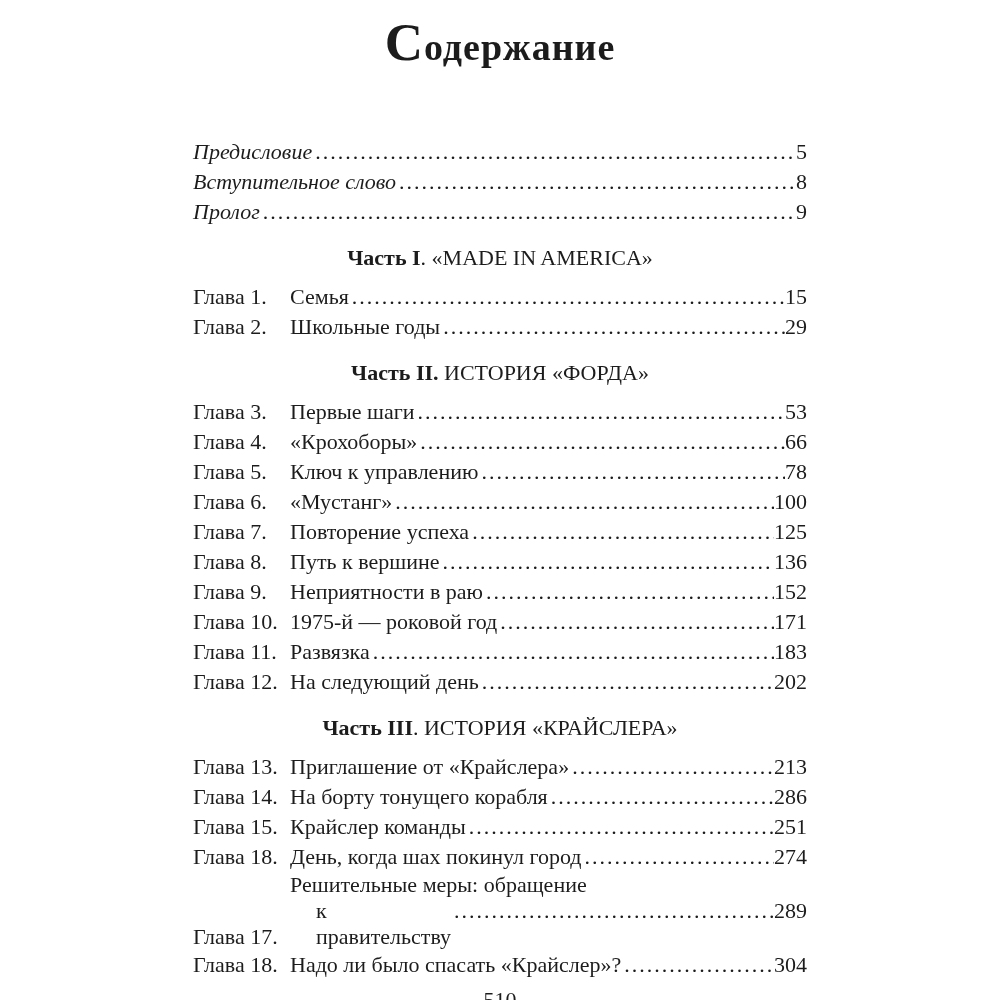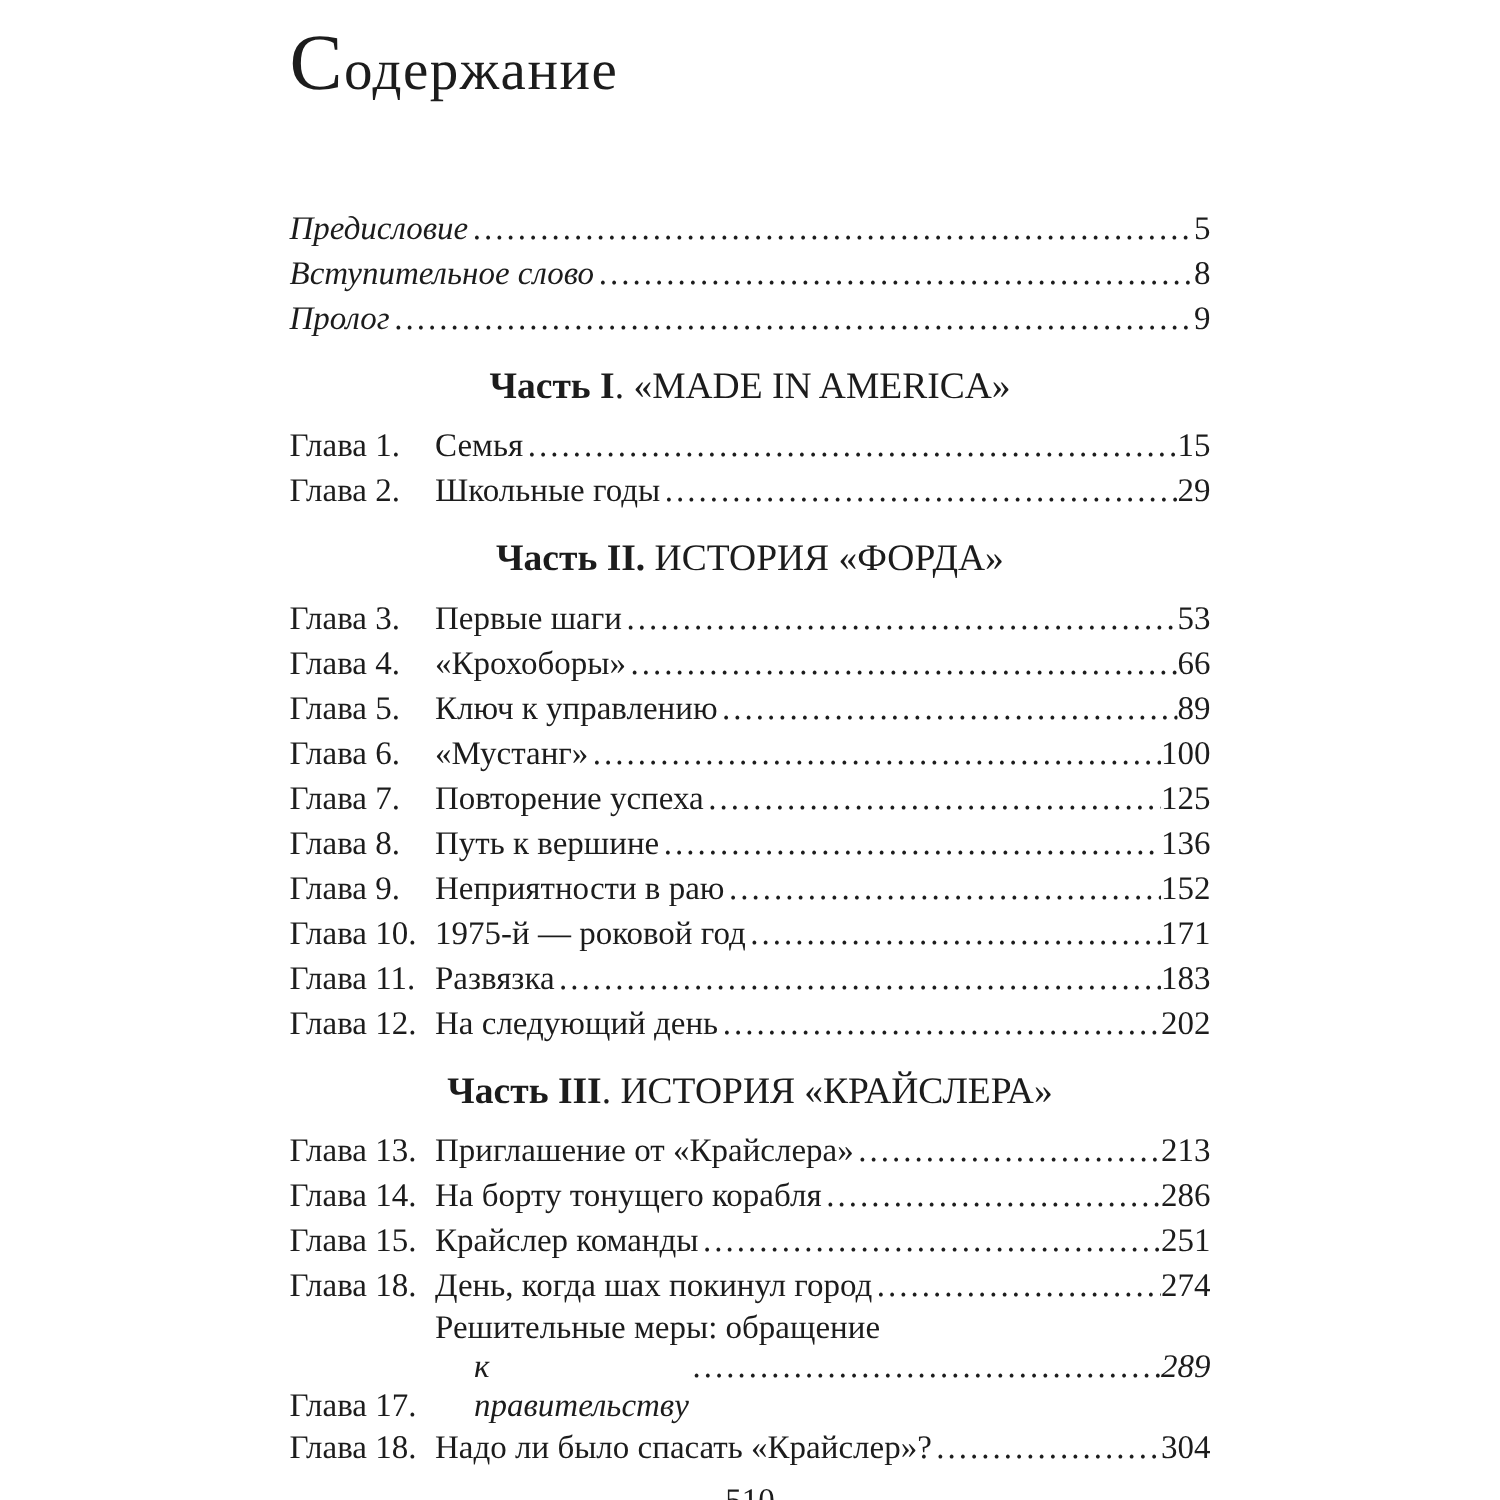--- a/index.html
+++ b/index.html
@@ -14,26 +14,26 @@
     font-family: "Liberation Serif", "DejaVu Serif", serif;
     color: #1c1c1c;
   }
   .page {
     width: 614px;
     margin: 0 auto;
     padding-top: 18px;
   }
   
   .doc-title {
-    text-align: left;
+    text-align: center;
     font-size: 38px;
     line-height: 48px;
     letter-spacing: 1px;
     margin: 0 0 66px 0;
-    font-weight: normal;
+    font-weight: bold;
     white-space: nowrap;
   }
   .doc-title .initial {
     font-size: 53px;
     line-height: 48px;
   }
   
   .row {
     display: flex;
     align-items: baseline;
@@ -60,21 +60,21 @@
   }
   .leader::after {
     content: "..................................................................................................................................................................";
   }
   .page-num {
     white-space: nowrap;
   }
   
   .part-heading {
     text-align: center;
-    font-size: 25px;
+    font-size: 22px;
     line-height: 32px;
     margin: 15px 0 8px 0;
     white-space: nowrap;
   }
   .part-heading .bold {
     font-weight: bold;
   }
   
   .two-line {
     align-items: flex-end;
@@ -84,21 +84,20 @@
   }
   .two-line .wrap {
     flex: 1 1 auto;
     line-height: 26px;
     min-width: 0;
   }
   .wrap-line2 {
     display: flex;
     align-items: baseline;
     padding-left: 26px;
-    font-style: italic;
   }
   
   .footer {
     text-align: center;
     font-size: 22px;
     line-height: 28px;
     margin-top: 6px;
   }
 </style>
 </head>
@@ -150,21 +149,21 @@
   <div class="row">
     <span class="chapter-label">Глава 4.</span>
     <span class="chapter-title">«Крохоборы»</span>
     <span class="leader"></span>
     <span class="page-num">66</span>
   </div>
   <div class="row">
     <span class="chapter-label">Глава 5.</span>
     <span class="chapter-title">Ключ к управлению</span>
     <span class="leader"></span>
-    <span class="page-num">89</span>
+    <span class="page-num">78</span>
   </div>
   <div class="row">
     <span class="chapter-label">Глава 6.</span>
     <span class="chapter-title">«Мустанг»</span>
     <span class="leader"></span>
     <span class="page-num">100</span>
   </div>
   <div class="row">
     <span class="chapter-label">Глава 7.</span>
     <span class="chapter-title">Повторение успеха </span>

